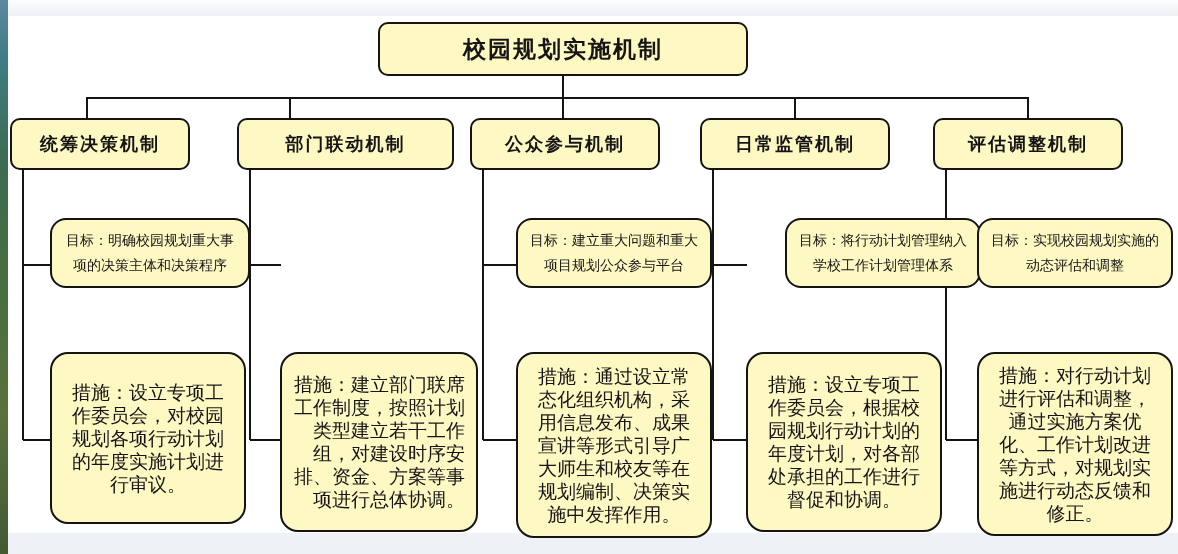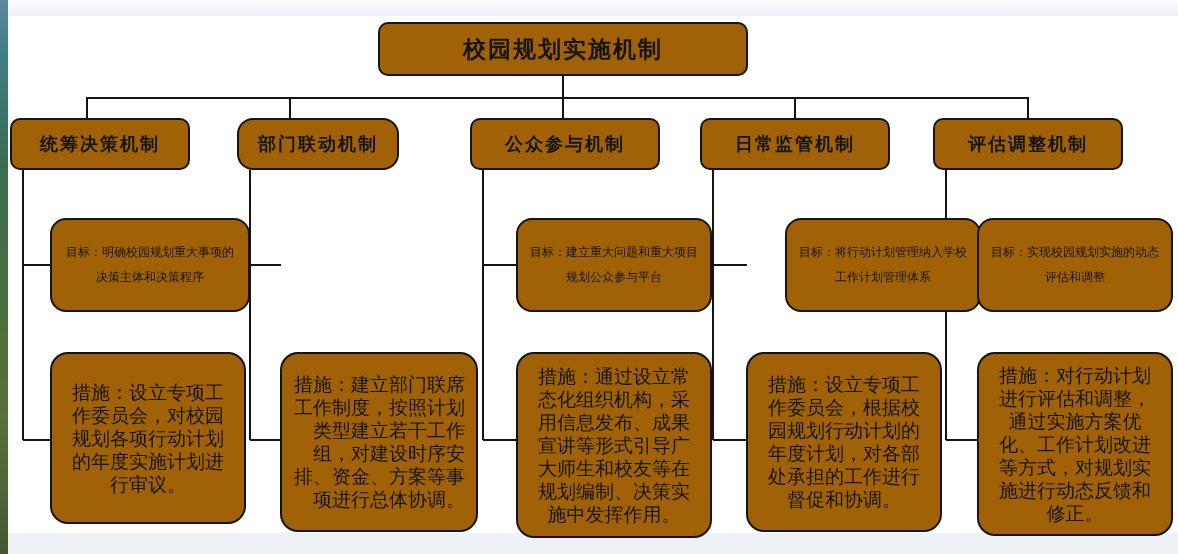--- a/index.html
+++ b/index.html
@@ -27,39 +27,39 @@
     background:#eef1f6;
   }
   
   #connector-svg{position:absolute;left:0;top:0;}
   #connector-svg line{stroke:#141414;stroke-width:2;}
   
   .node{
     position:absolute;
     box-sizing:border-box;
     border:2px solid #141414;
-    background:#a16207;
+    background:#fef9c3;
     display:flex;align-items:center;justify-content:center;
     text-align:center;
     color:#151515;
   }
   .title-box{
     left:378px;top:22px;width:370px;height:54px;
     border-radius:10px;
     font-size:23px;font-weight:bold;letter-spacing:2px;
   }
   .header-box{
     top:118px;height:52px;
     border-radius:10px;
     font-size:18px;font-weight:bold;letter-spacing:2px;
   }
   .goal-box{
-    top:218px;height:94px;
+    top:218px;height:70px;
     border-radius:16px;
-    font-size:12px;line-height:25px;
+    font-size:14px;line-height:25px;
     padding:0 10px;
   }
   .measure-box{
     top:352px;height:180px;
     border-radius:18px;
     font-size:19px;line-height:23px;
     padding:0 11px;
   }
 </style>
 </head>
@@ -109,21 +109,21 @@
       <line x1="946" y1="440" x2="978" y2="440"></line>
     </g>
   </svg>
 
   <div class="node title-box">校园规划实施机制</div>
 
   <div class="node header-box" style="left:10px;width:180px;">统筹决策机制</div>
   <div class="node goal-box" style="left:50px;width:200px;">目标：明确校园规划重大事项的决策主体和决策程序</div>
   <div class="node measure-box" style="left:50px;width:196px;height:172px;">措施：设立专项工作委员会，对校园规划各项行动计划的年度实施计划进行审议。</div>
 
-  <div class="node header-box" style="left:237px;width:162px;border-radius:16px;">部门联动机制</div>
+  <div class="node header-box" style="left:237px;width:217px;">部门联动机制</div>
   <div class="node measure-box" style="left:280px;width:198px;text-align:right;">措施：建立部门联席工作制度，按照计划类型建立若干工作组，对建设时序安排、资金、方案等事项进行总体协调。</div>
 
   <div class="node header-box" style="left:470px;width:190px;">公众参与机制</div>
   <div class="node goal-box" style="left:516px;width:196px;">目标：建立重大问题和重大项目规划公众参与平台</div>
   <div class="node measure-box" style="left:516px;width:196px;height:186px;">措施：通过设立常态化组织机构，采用信息发布、成果宣讲等形式引导广大师生和校友等在规划编制、决策实施中发挥作用。</div>
 
   <div class="node header-box" style="left:700px;width:190px;">日常监管机制</div>
   <div class="node goal-box" style="left:785px;width:196px;">目标：将行动计划管理纳入学校工作计划管理体系</div>
   <div class="node measure-box" style="left:746px;width:196px;">措施：设立专项工作委员会，根据校园规划行动计划的年度计划，对各部处承担的工作进行督促和协调。</div>
 

